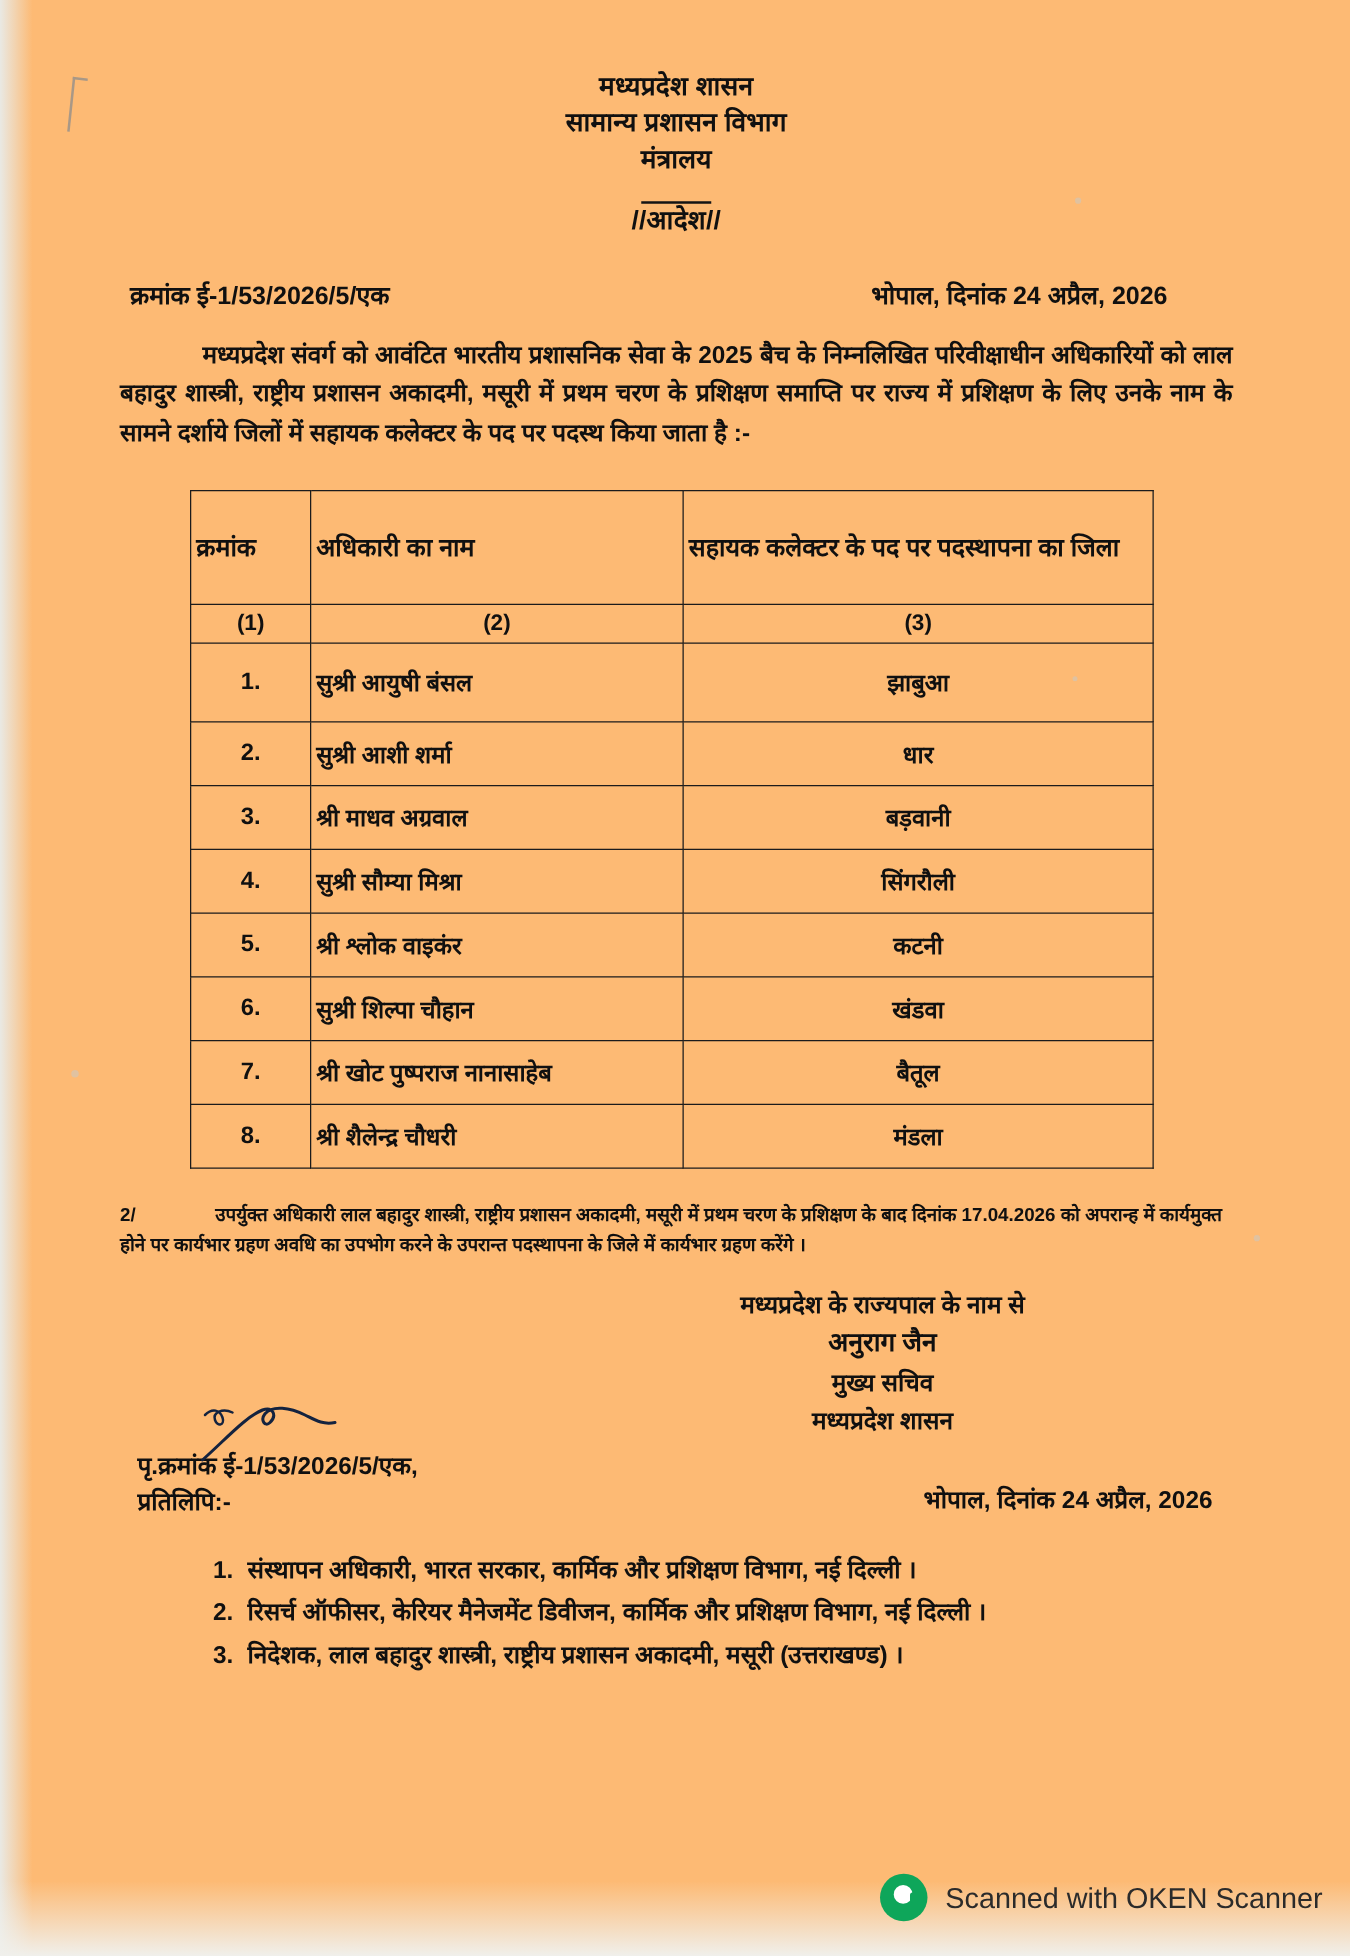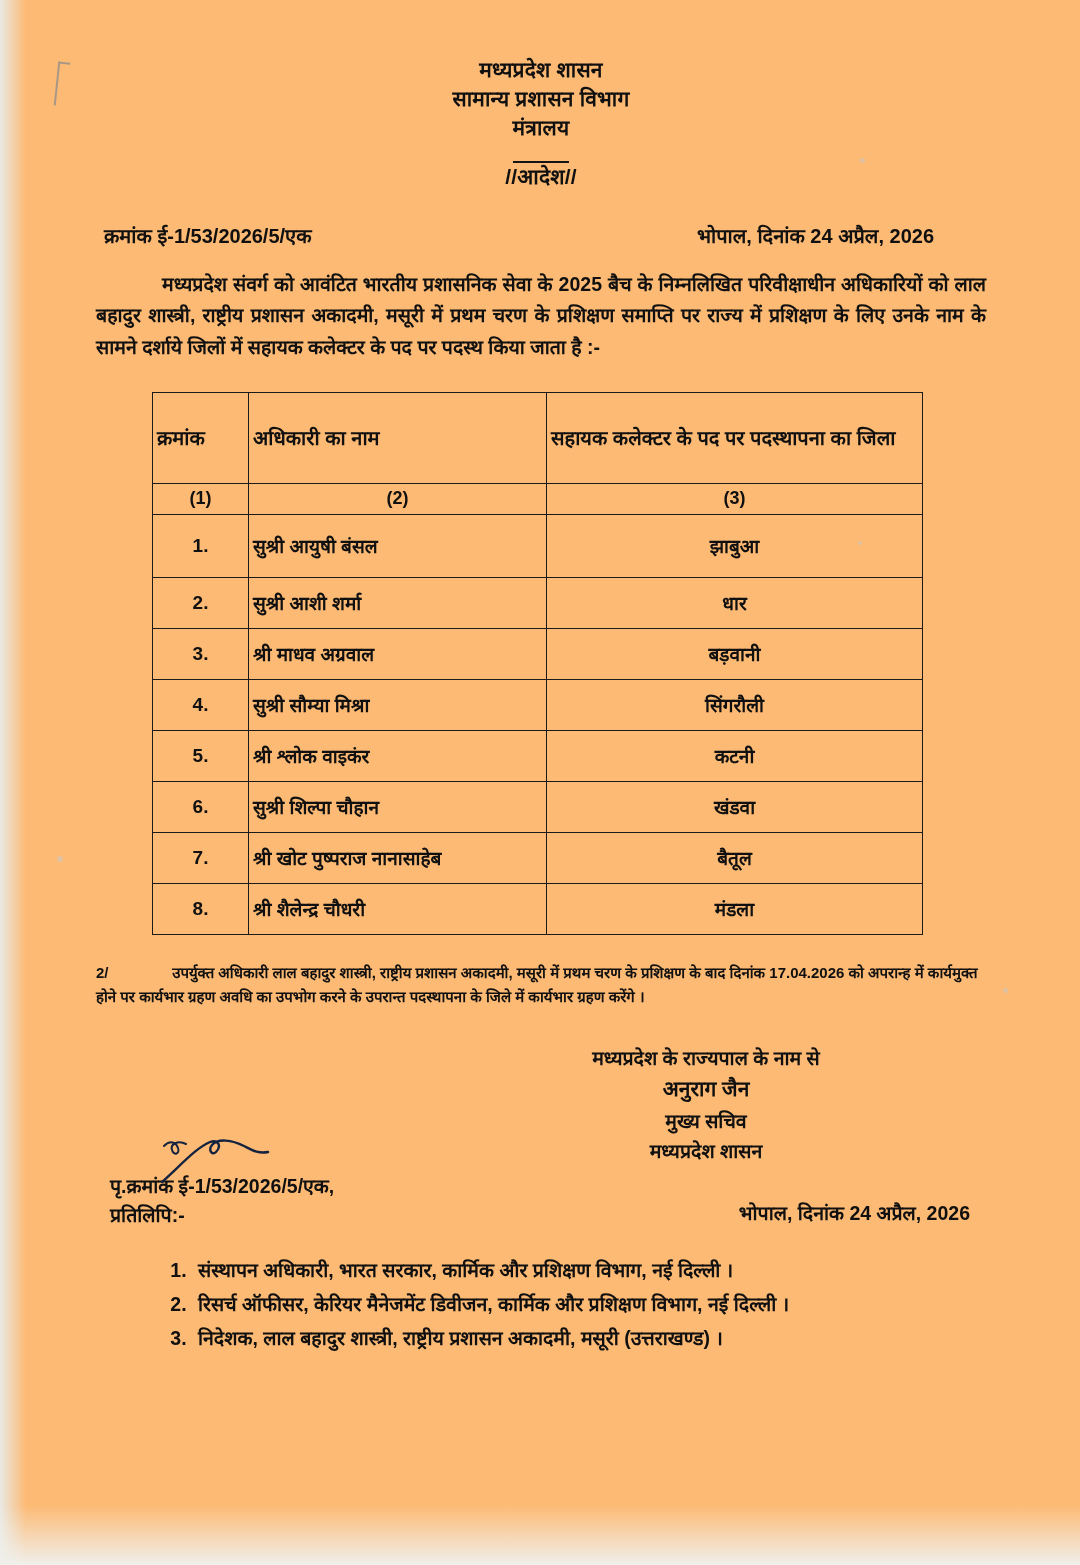--- a/index.html
+++ b/index.html
@@ -137,21 +137,21 @@
     width: 72px;
     font-weight: 700;
   }
   .para2-text {
     text-align: justify;
     text-justify: inter-word;
   }
 
   
   .sign-block {
-    margin-top: 34px;
+    margin-top: 20px;
     text-align: center;
     font-size: 19.5px;
     font-weight: 700;
     line-height: 1.55;
     padding-left: 330px;
   }
   .sign-block .name { font-size: 21px; }
 
   
   .copy-row {
@@ -344,13 +344,17 @@
     </div>
 
     <ol class="copy-list">
       <li>संस्थापन अधिकारी, भारत सरकार, कार्मिक और प्रशिक्षण विभाग, नई दिल्ली ।</li>
       <li>रिसर्च ऑफीसर, केरियर मैनेजमेंट डिवीजन, कार्मिक और प्रशिक्षण विभाग, नई दिल्ली ।</li>
       <li>निदेशक, लाल बहादुर शास्त्री, राष्ट्रीय प्रशासन अकादमी, मसूरी (उत्तराखण्ड) ।</li>
     </ol>
 
   </div>
 
+  <div class="scanner-mark">
+    <div class="scanner-logo"></div>
+    <div class="scanner-text">Scanned with OKEN Scanner</div>
+  </div>
 </div>
 
 </body></html>

